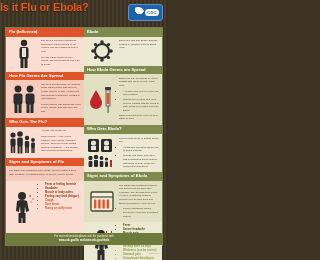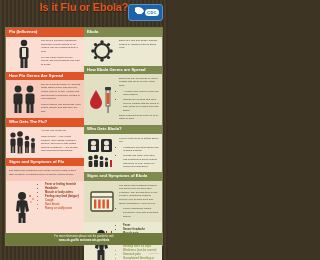--- a/index.html
+++ b/index.html
@@ -8,21 +8,21 @@
     font-family:"Liberation Sans",sans-serif;
     background:#3d3424;
     position:relative;
   }
   .poster{
     position:absolute;inset:0;
     background:
       repeating-linear-gradient(90deg,#463c29 0px,#463c29 2px,#3a3122 2px,#3a3122 4px);
   }
   .title-bar{
-    height:14px;display:flex;align-items:center;justify-content:center;
+    height:14px;display:flex;align-items:center;justify-content:flex-start;
     position:relative;
   }
   .title{
     color:#e8541f;font-size:11px;font-weight:bold;letter-spacing:-0.2px;
     text-shadow:0 1px 0 #2a2418;
   }
   .cdc-logo{
     position:absolute;right:5px;top:4px;
     width:33px;height:15px;border-radius:3px;
     background:#1b64ab;border:1px solid #5d93c4;

